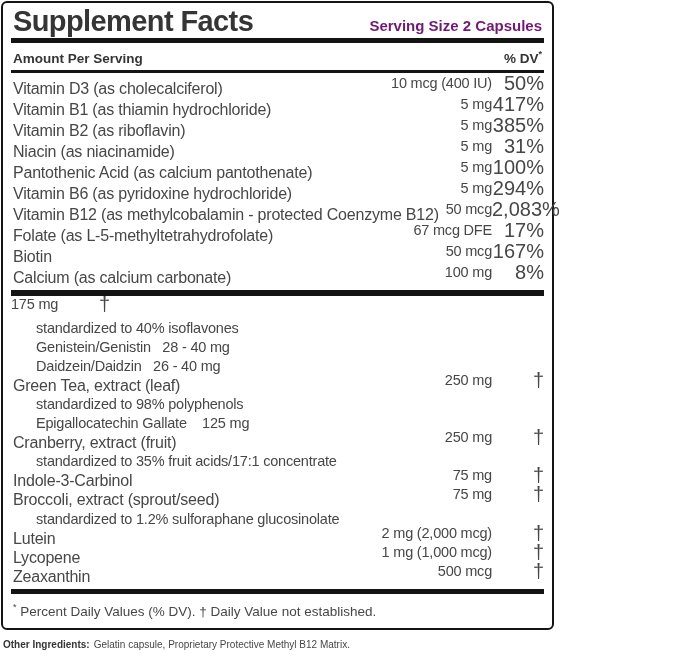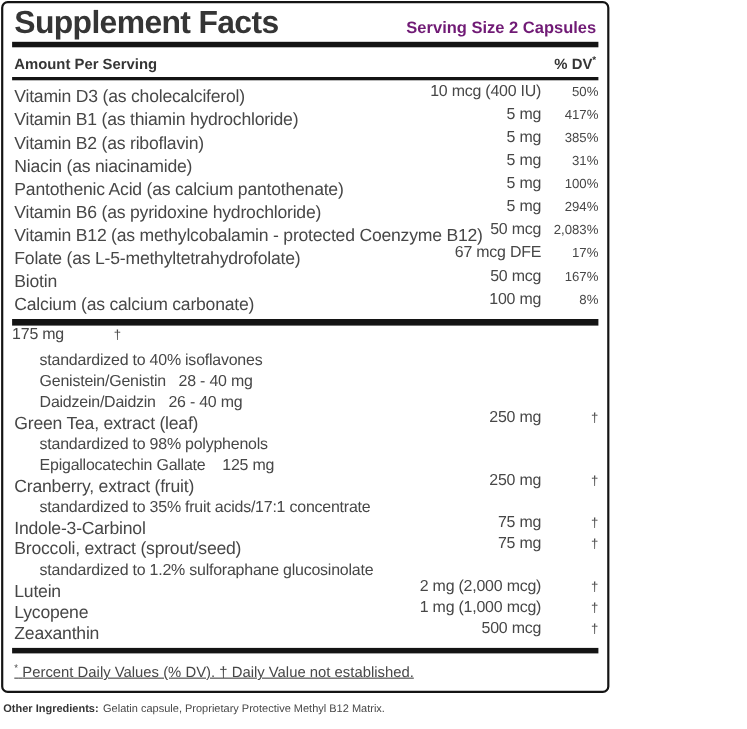--- a/index.html
+++ b/index.html
@@ -23,23 +23,23 @@
            font-size:13.5px;font-weight:bold;color:#353535;}
   .colhead sup{font-size:9px;}
   .rows-v{padding-top:5px;}
   .row{display:flex;align-items:flex-start;}
   .rows-v .row{line-height:21px;}
   .rows-b{padding-top:4px;}
   .rows-b .row{line-height:19.1px;}
   .lbl{flex:1;font-size:16px;letter-spacing:-0.2px;padding-left:2px;}
   .vals{display:flex;position:relative;top:-5px;}
   .amt{font-size:14.5px;text-align:right;white-space:nowrap;letter-spacing:-0.2px;}
-  .dv{width:52px;font-size:12px;text-align:right;white-space:nowrap;}
+  .dv{width:52px;font-size:20px;text-align:right;white-space:nowrap;}
   .sub{padding-left:25px;font-size:14.5px;line-height:19.1px;white-space:pre;letter-spacing:-0.2px;}
-  .footnote{font-size:13.5px;padding:8px 2px 10px 2px;color:#474747;text-decoration:underline;}
+  .footnote{font-size:13.5px;padding:8px 2px 10px 2px;color:#474747;}
   .footnote sup{font-size:9px;}
   .below{padding-left:3px;}
   .belowline{margin-top:9px;font-size:10px;color:#474747;}
   .belowline .bold{font-weight:bold;color:#353535;}
   .gap-sm{margin-left:4px;}
 </style>
 </head>
 <body>
 
 <div class="panel">

